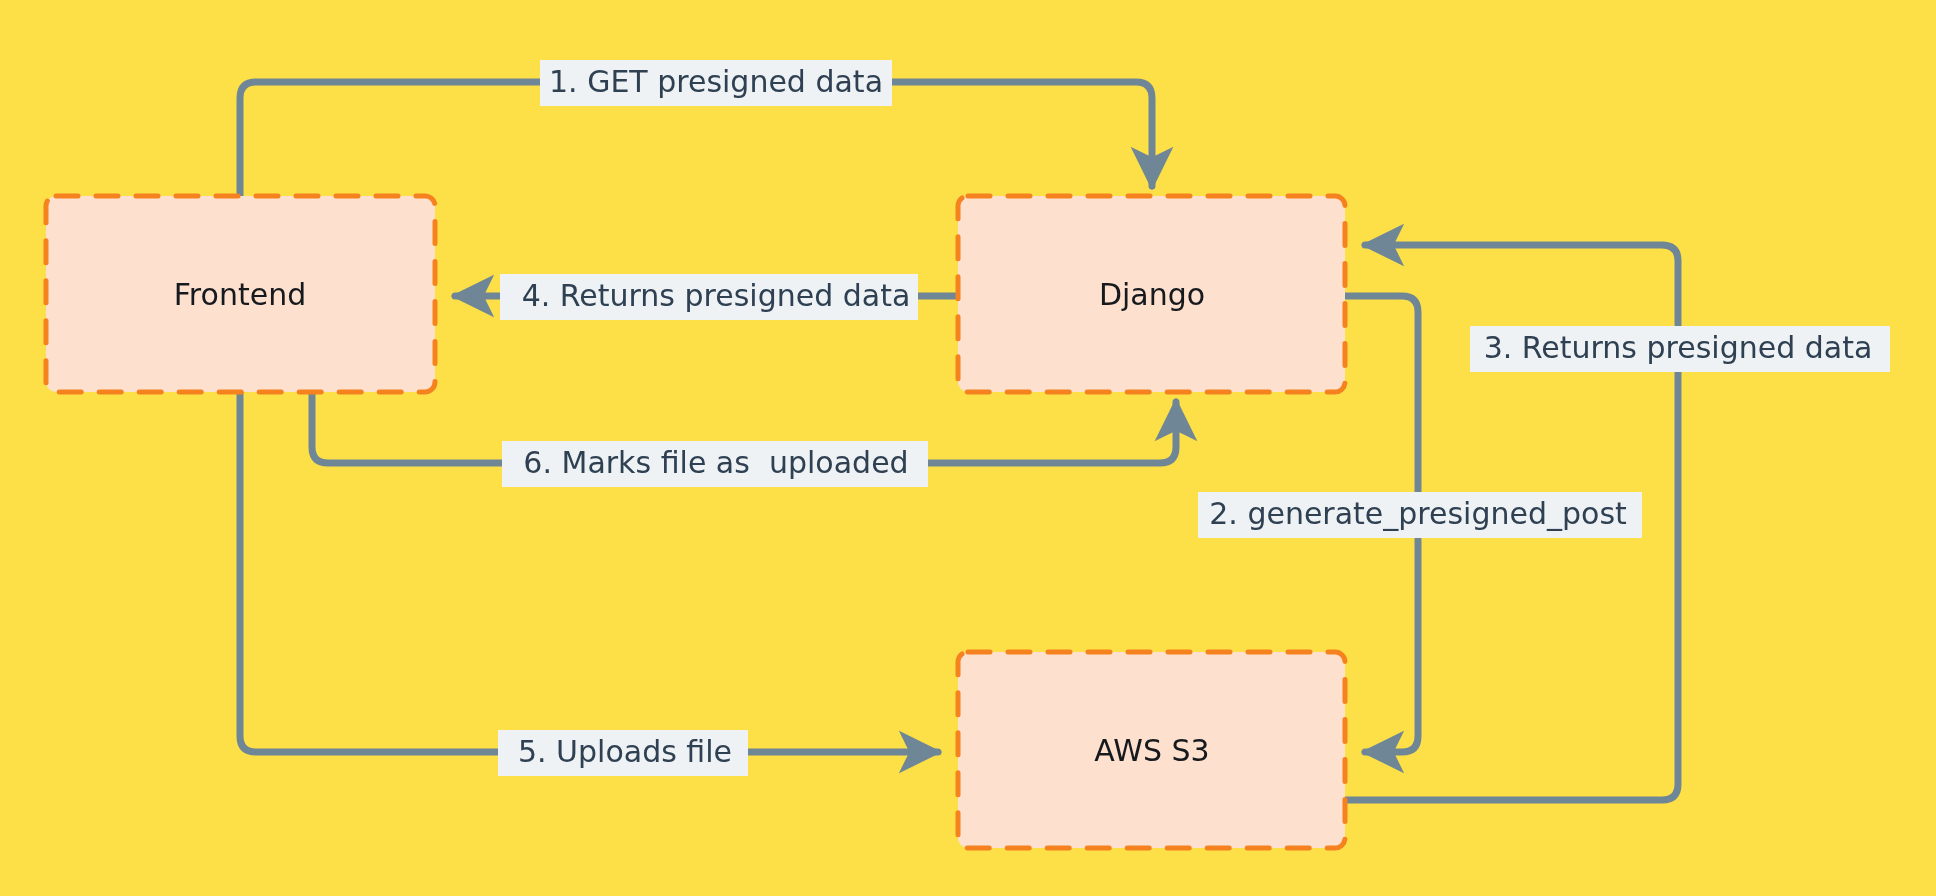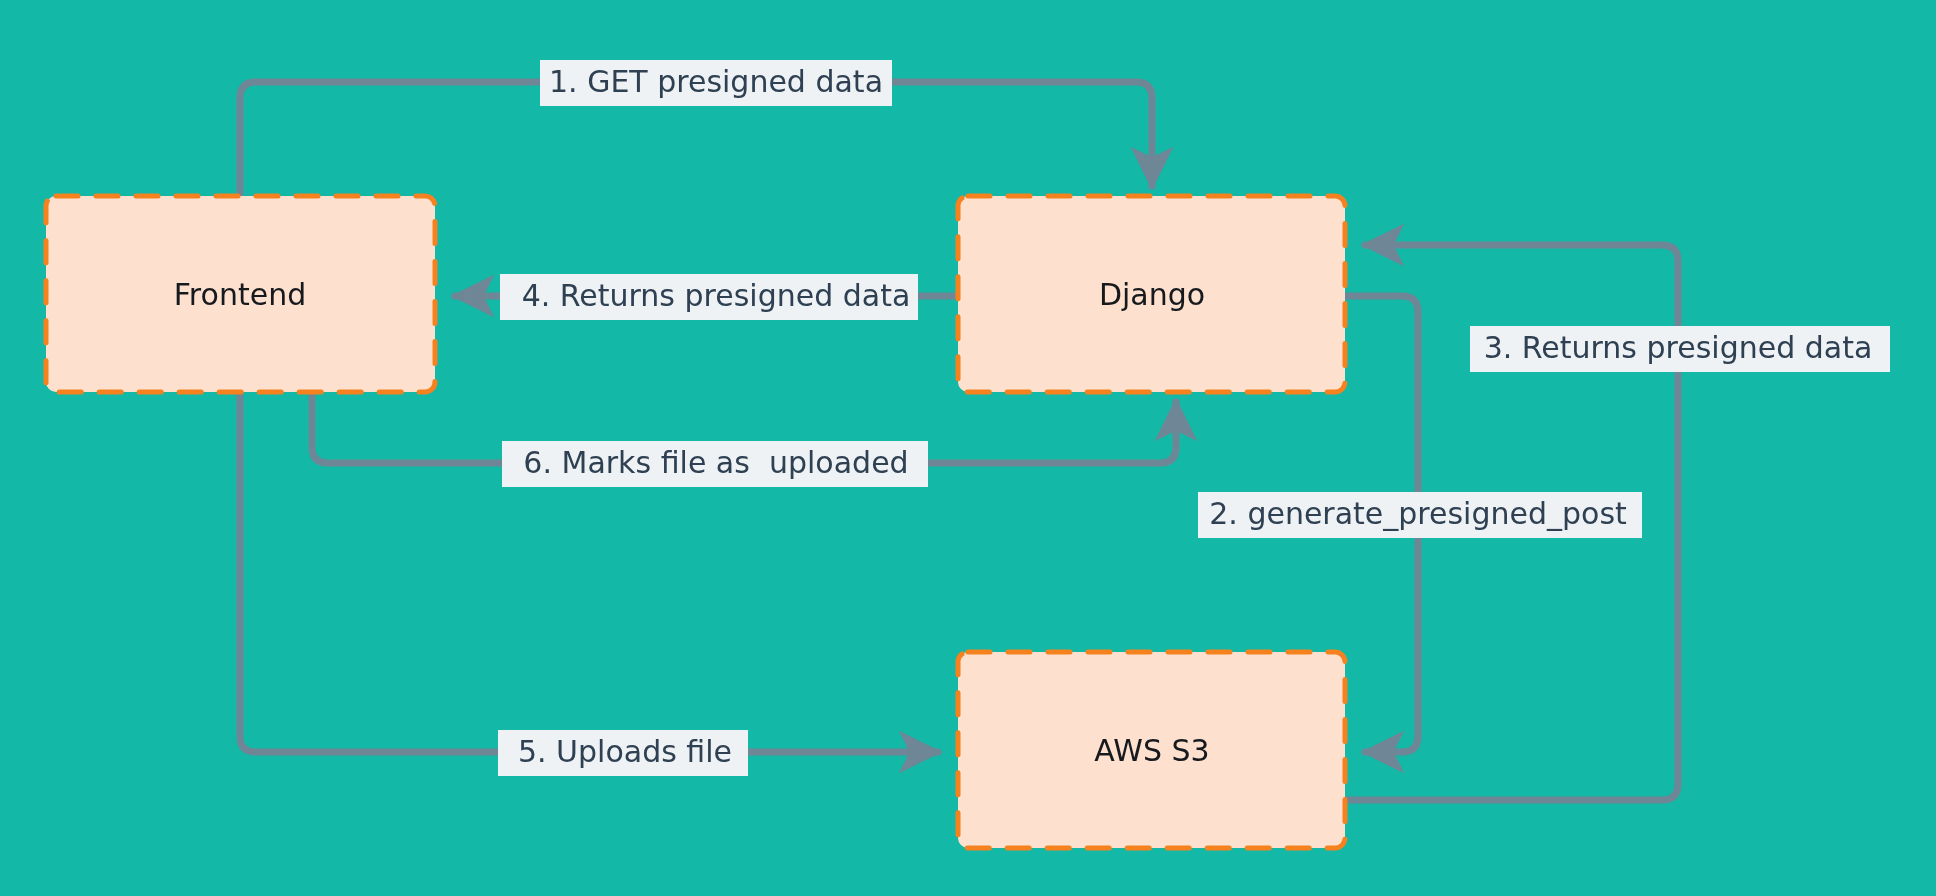--- a/index.html
+++ b/index.html
@@ -10,21 +10,21 @@
   body {
     width: 1936px;
     height: 896px;
     overflow: hidden;
     font-family: "DejaVu Sans", "Liberation Sans", sans-serif;
   }
   #diagram-root {
     position: relative;
     width: 1936px;
     height: 896px;
-    background: #14b8a6;
+    background: #fde047;
   }
   svg.diagram-canvas {
     position: absolute;
     top: 0;
     left: 0;
     width: 1936px;
     height: 896px;
     display: block;
   }
   .node-label {

